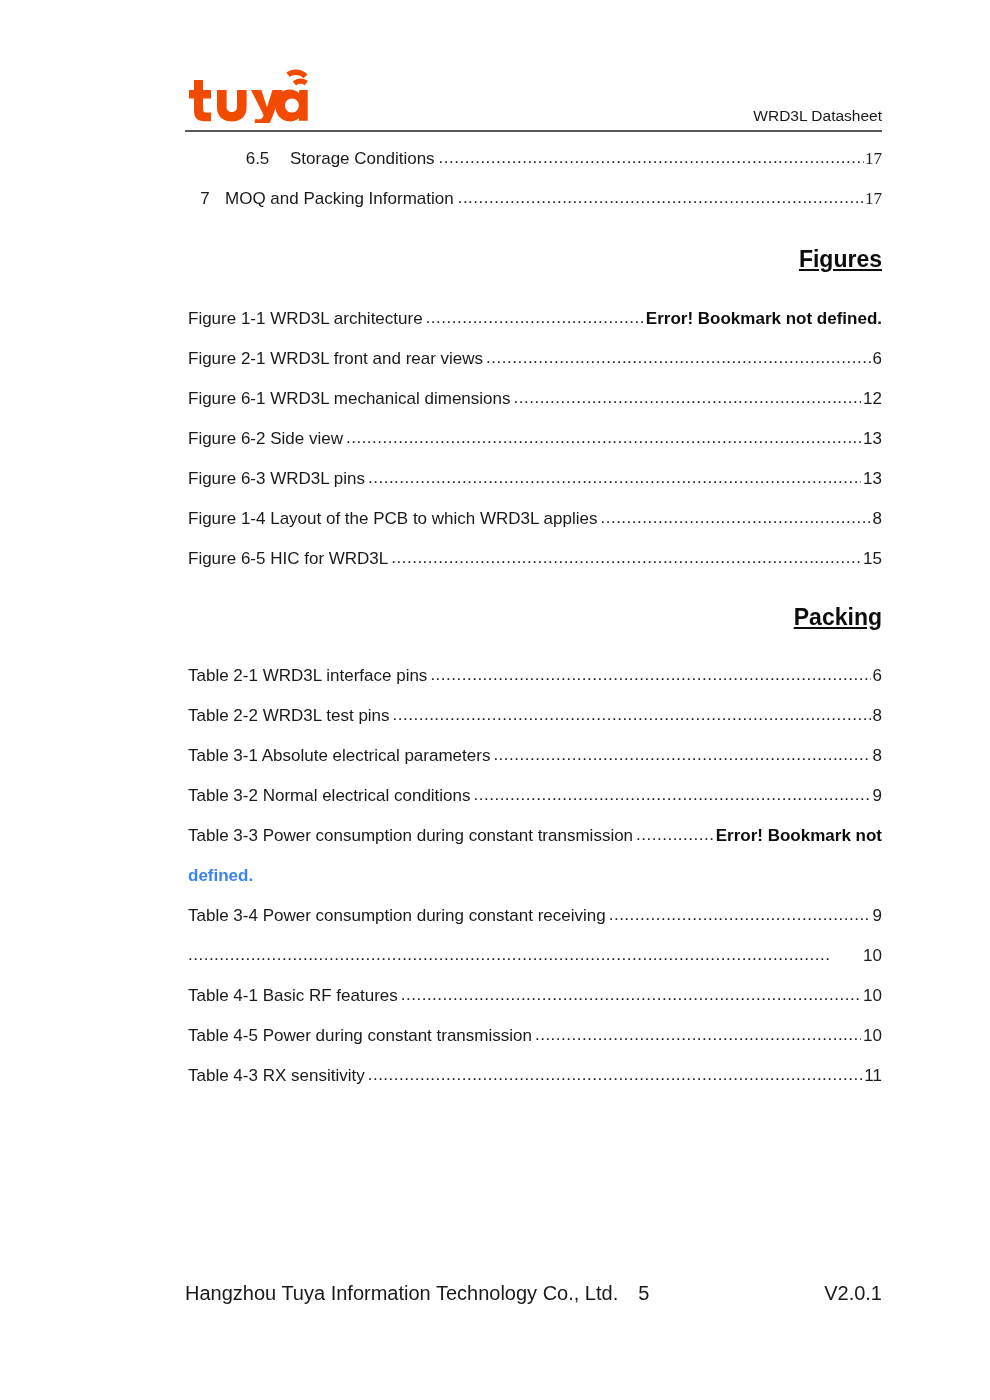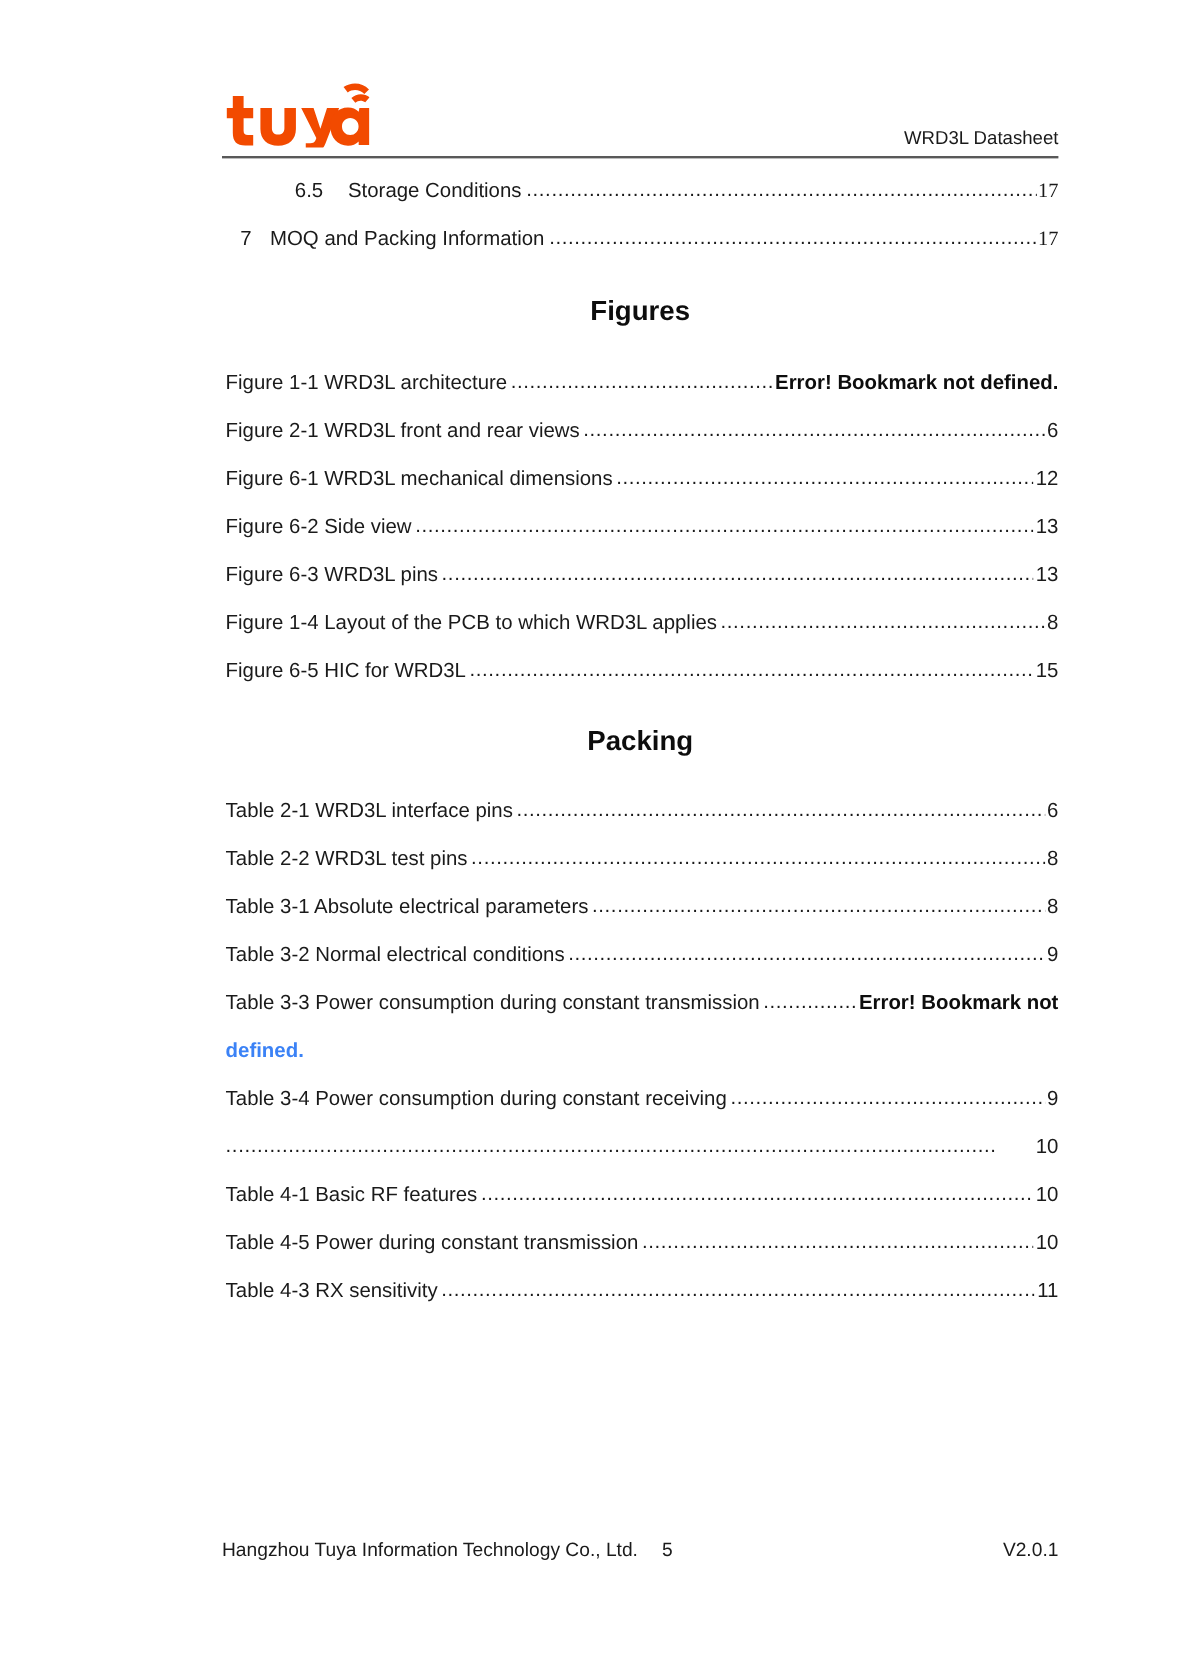--- a/index.html
+++ b/index.html
@@ -102,25 +102,26 @@
     flex: 0 0 auto;
     padding-left: 1px;
     font-family: Liberation Serif, serif;
   }
 
   
   .section-heading {
     position: absolute;
     left: 0;
     width: 697px;
-    text-align: center;
+    text-align: right;
     font-size: 23px;
     line-height: 28px;
     font-weight: bold;
     color: #0d0d0d;
+    text-decoration: underline;
   }
   #figures-heading { top: 245px; }
   #tables-heading  { top: 603px; }
 
   
   .list-block {
     position: absolute;
     left: 3px;
     width: 694px;
   }
@@ -172,21 +173,21 @@
   
   .footer {
     position: absolute;
     left: 0;
     top: 1283px;
     width: 697px;
     height: 22px;
     display: flex;
     align-items: baseline;
     justify-content: space-between;
-    font-size: 16px;
+    font-size: 20px;
     line-height: 20px;
     color: #1a1a1a;
   }
   .footer-left {
     display: flex;
     align-items: baseline;
   }
   .footer-company { }
   .footer-pagenum { margin-left: 20px; }
   .footer-version { }

